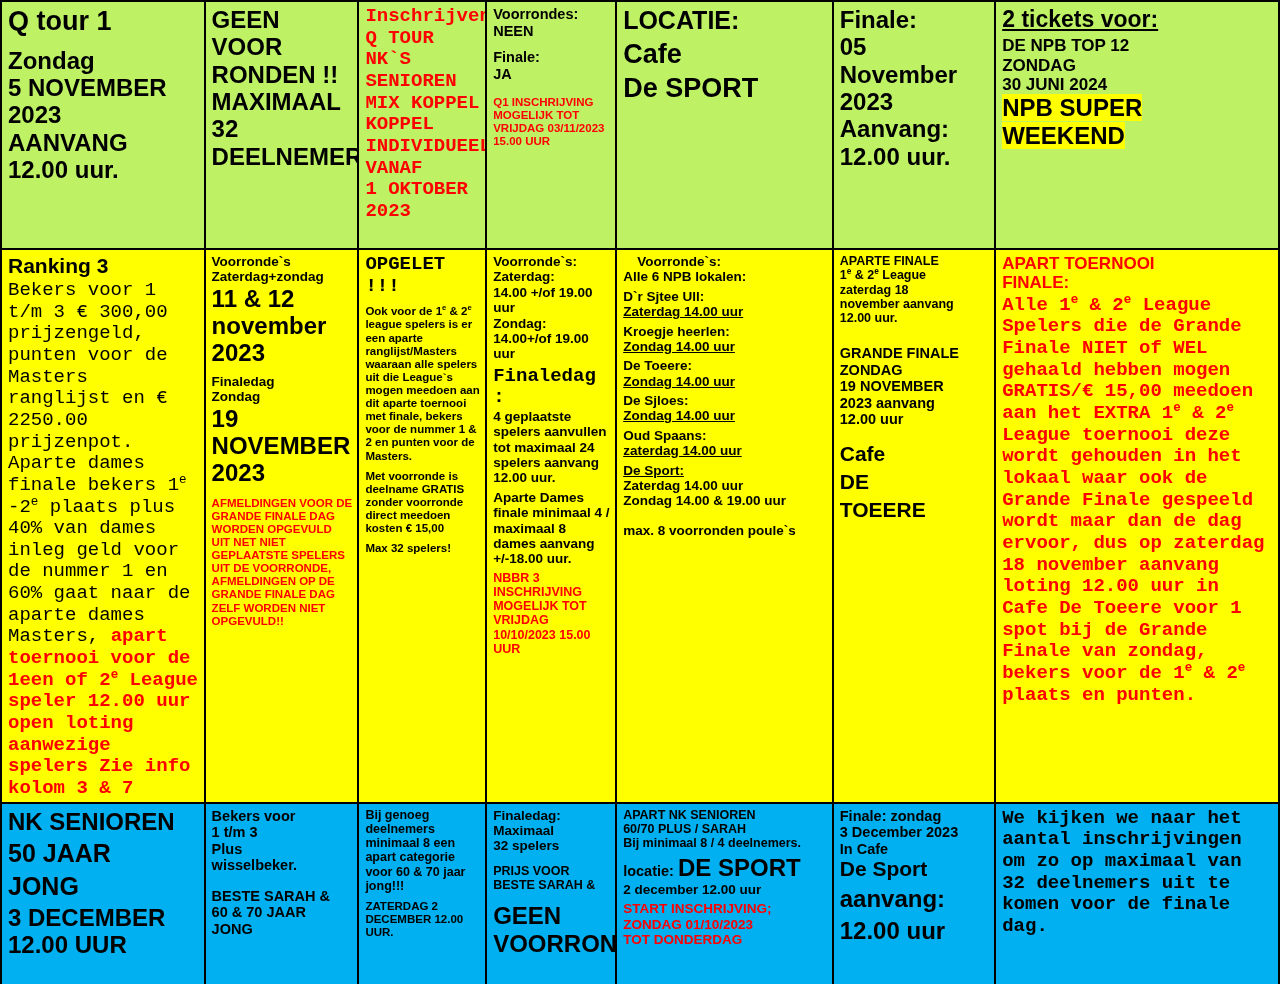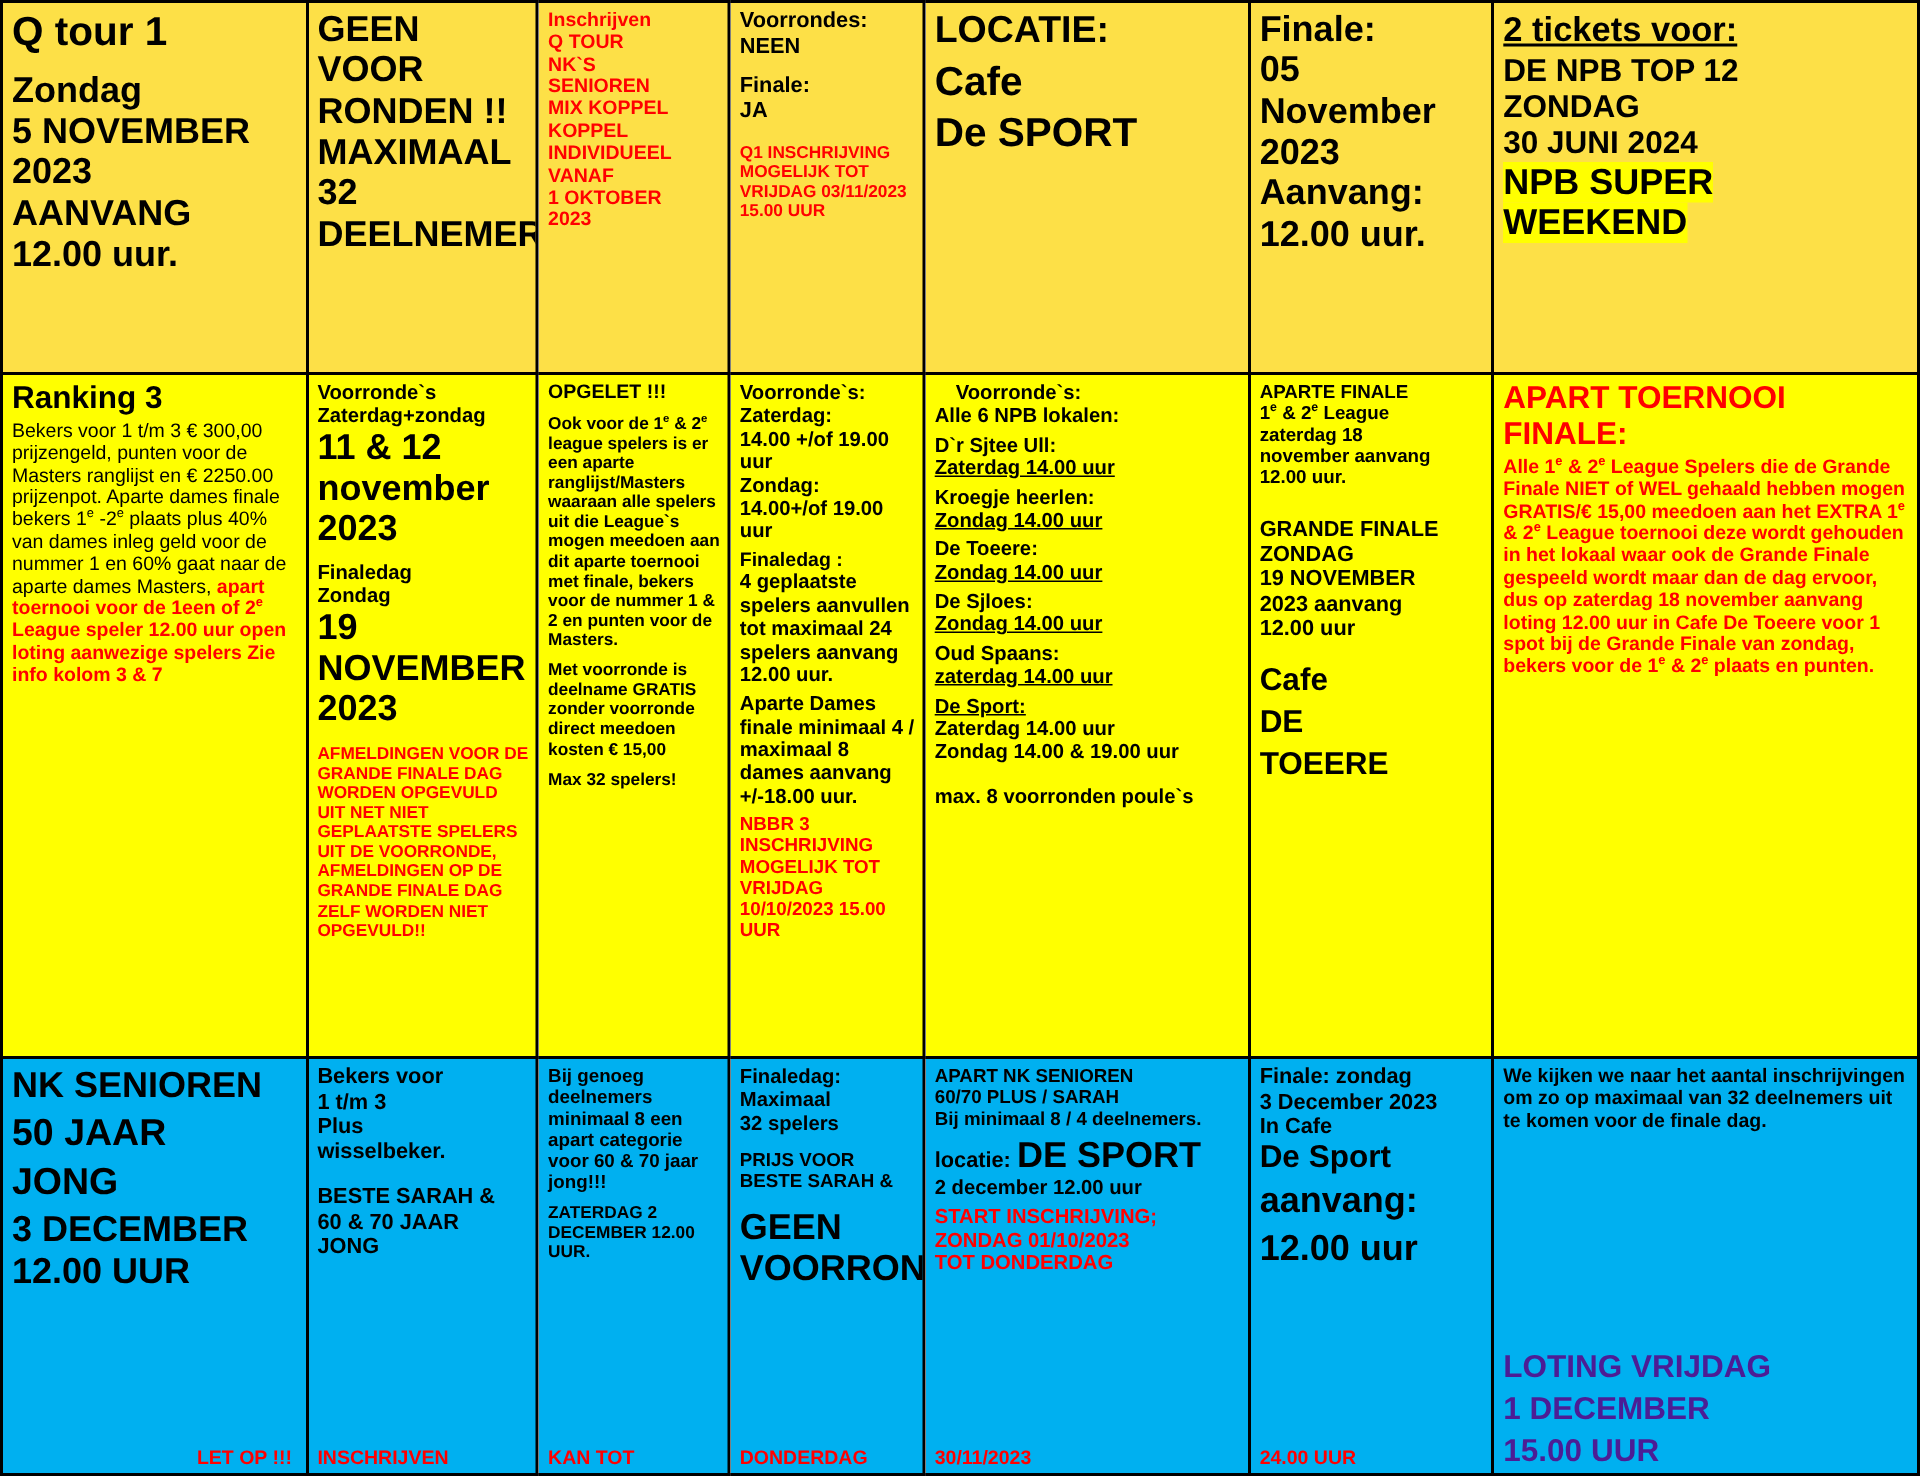--- a/index.html
+++ b/index.html
@@ -31,40 +31,40 @@
   col.c3 { width: 118px; }
   col.c4 { width: 120px; }
   col.c5 { width: 200px; }
   col.c6 { width: 150px; }
   col.c7 { width: 262px; }
 
   tr.r1 { height: 248px; }
   tr.r2 { height: 456px; border-radius: 21px; }
   tr.r3 { height: 278px; }
 
-  .bg-gray { background: #fde047; }
+  .bg-gray { background: #bef264; }
   .bg-yellow { background: #ffff00; }
   .bg-blue { background: #00b0f0; }
 
   .blk { color: #000000; }
   .red { color: #ff0000; }
   .yel { color: #4c1d95; }
 
   .b { font-weight: bold; }
   .u { text-decoration: underline; }
   .hl-yellow { background: #ffff00; }
 
   p { margin: 0; }
   .ln { margin: 0; line-height: 1.14; }
   .sz11 { font-size: 11.5px; }
   .sz12 { font-size: 12.5px; }
   .sz13 { font-size: 13.5px; }
   .sz14 { font-size: 14.5px; }
-  .sz15 { font-size: 13px; }
-  .sz16 { font-size: 21px; }
+  .sz15 { font-size: 19px; font-family: Liberation Mono, monospace; }
+  .sz16 { font-size: 17px; }
   .sz18 { font-size: 24px; }
   .sz20 { font-size: 21px; }
   .sz22 { font-size: 23px; text-decoration: underline; }
   .sz24 { font-size: 25px; }
   .sz26 { font-size: 27px; }
 
   .gap4 { height: 4px; }
   .gap7 { height: 7px; }
   .gap10 { height: 10px; }
   .gap14 { height: 14px; }

